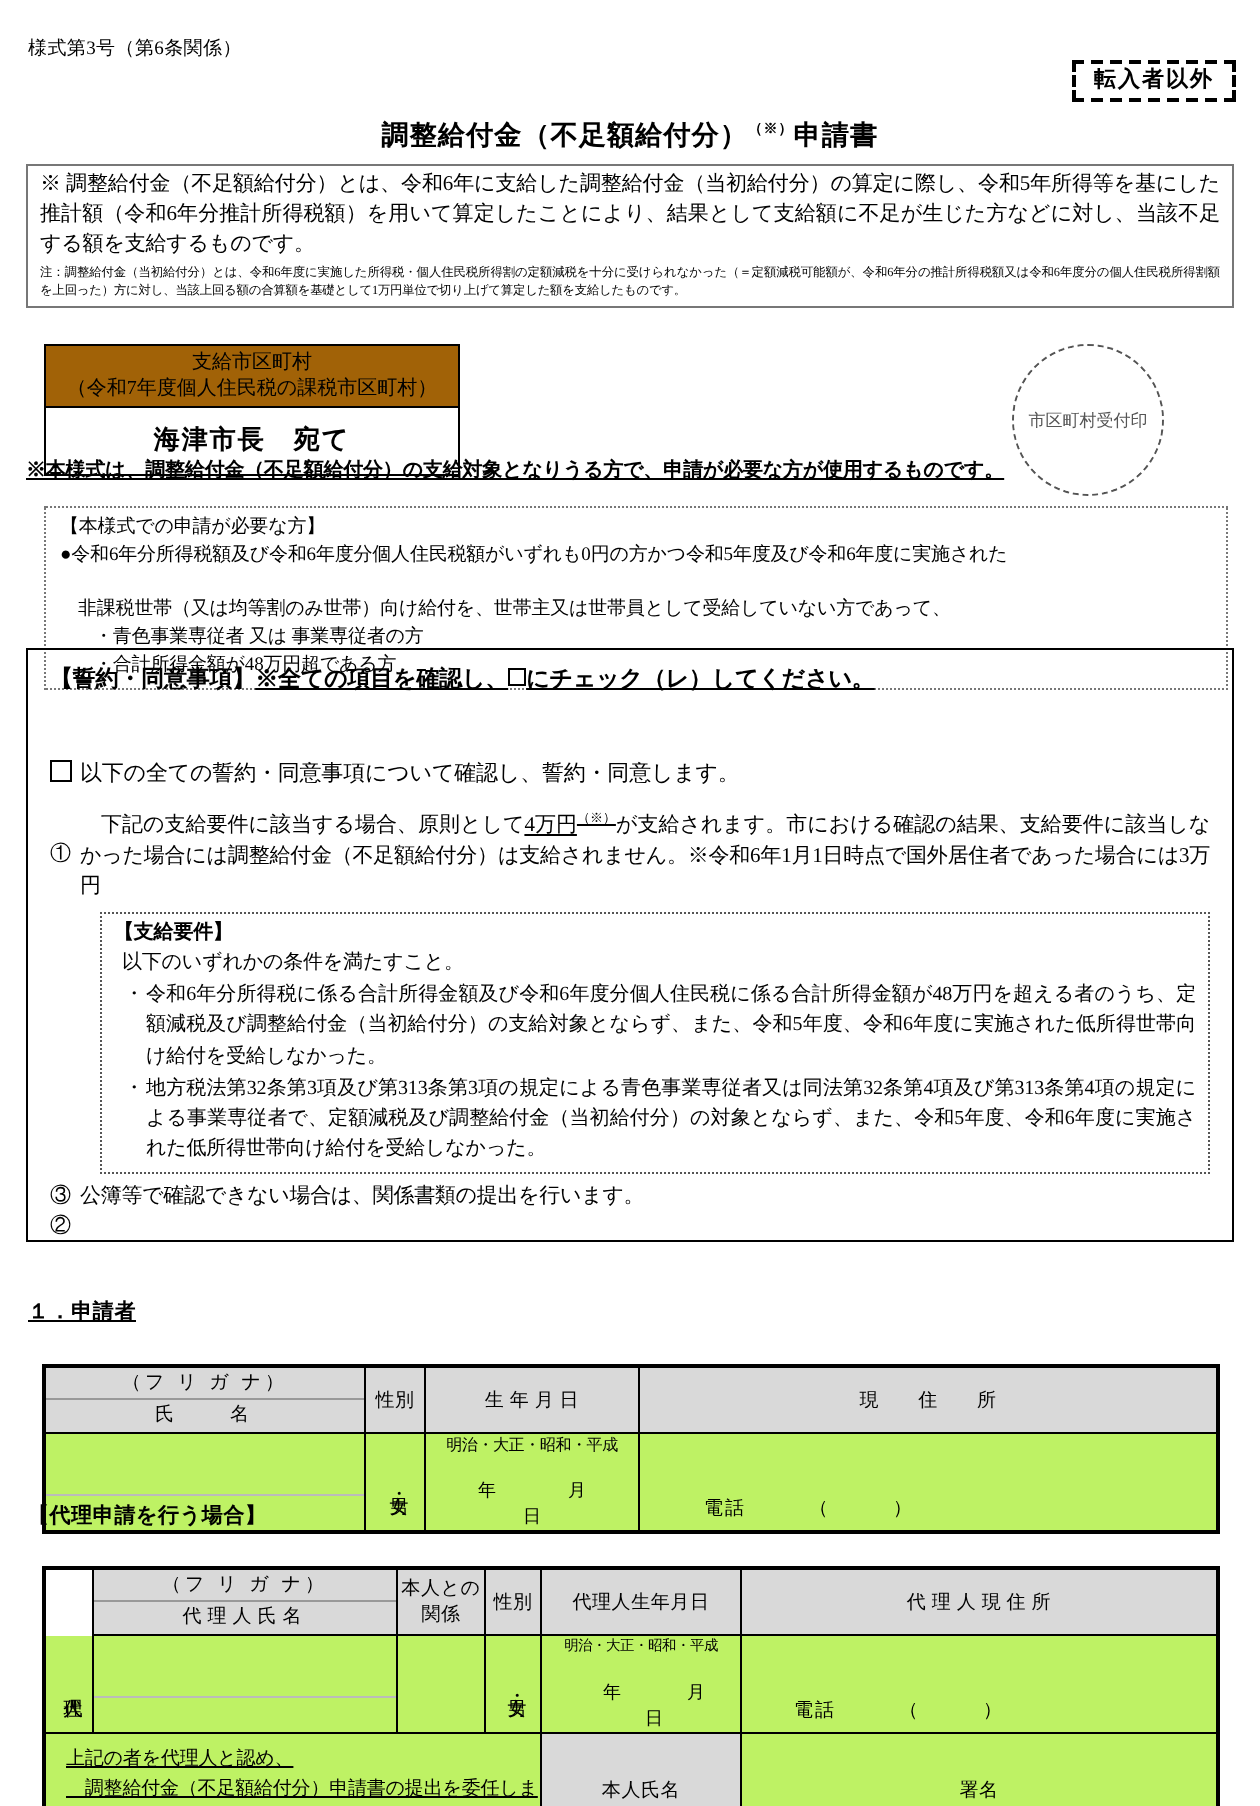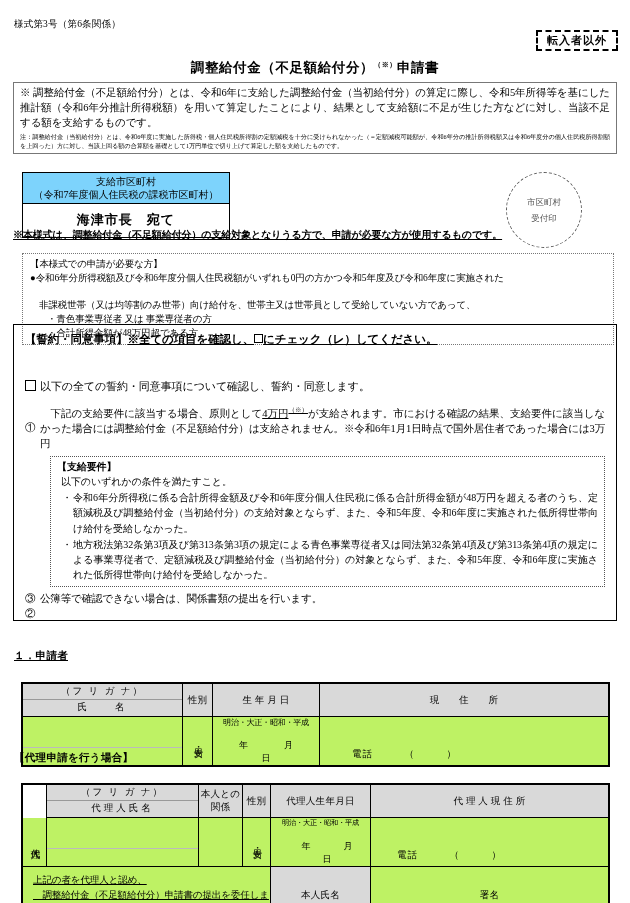--- a/index.html
+++ b/index.html
@@ -86,21 +86,21 @@
   
   .muni-box {
     position: absolute;
     left: 22px;
     top: 172px;
     width: 208px;
     border: 1.6px solid #000;
     box-sizing: border-box;
   }
   .muni-head {
-    background: #7dd3fc;
+    background: #a16207;
     border-bottom: 1.2px solid #000;
     text-align: center;
     font-size: 10px;
     line-height: 1.32;
     padding: 2px 0 2px 0;
   }
   .muni-body {
     text-align: center;
     font-size: 13px;
     font-weight: bold;
@@ -112,21 +112,21 @@
   .stamp-circle {
     position: absolute;
     left: 506px;
     top: 172px;
     width: 76px;
     height: 76px;
     border: 1.4px dashed #555;
     border-radius: 50%;
     box-sizing: border-box;
     display: flex;
-    flex-direction: column;
+    flex-direction: row;
     align-items: center;
     justify-content: center;
     color: #555;
     font-size: 8.5px;
     line-height: 1.9;
   }
 
   
   .remark {
     position: absolute;

